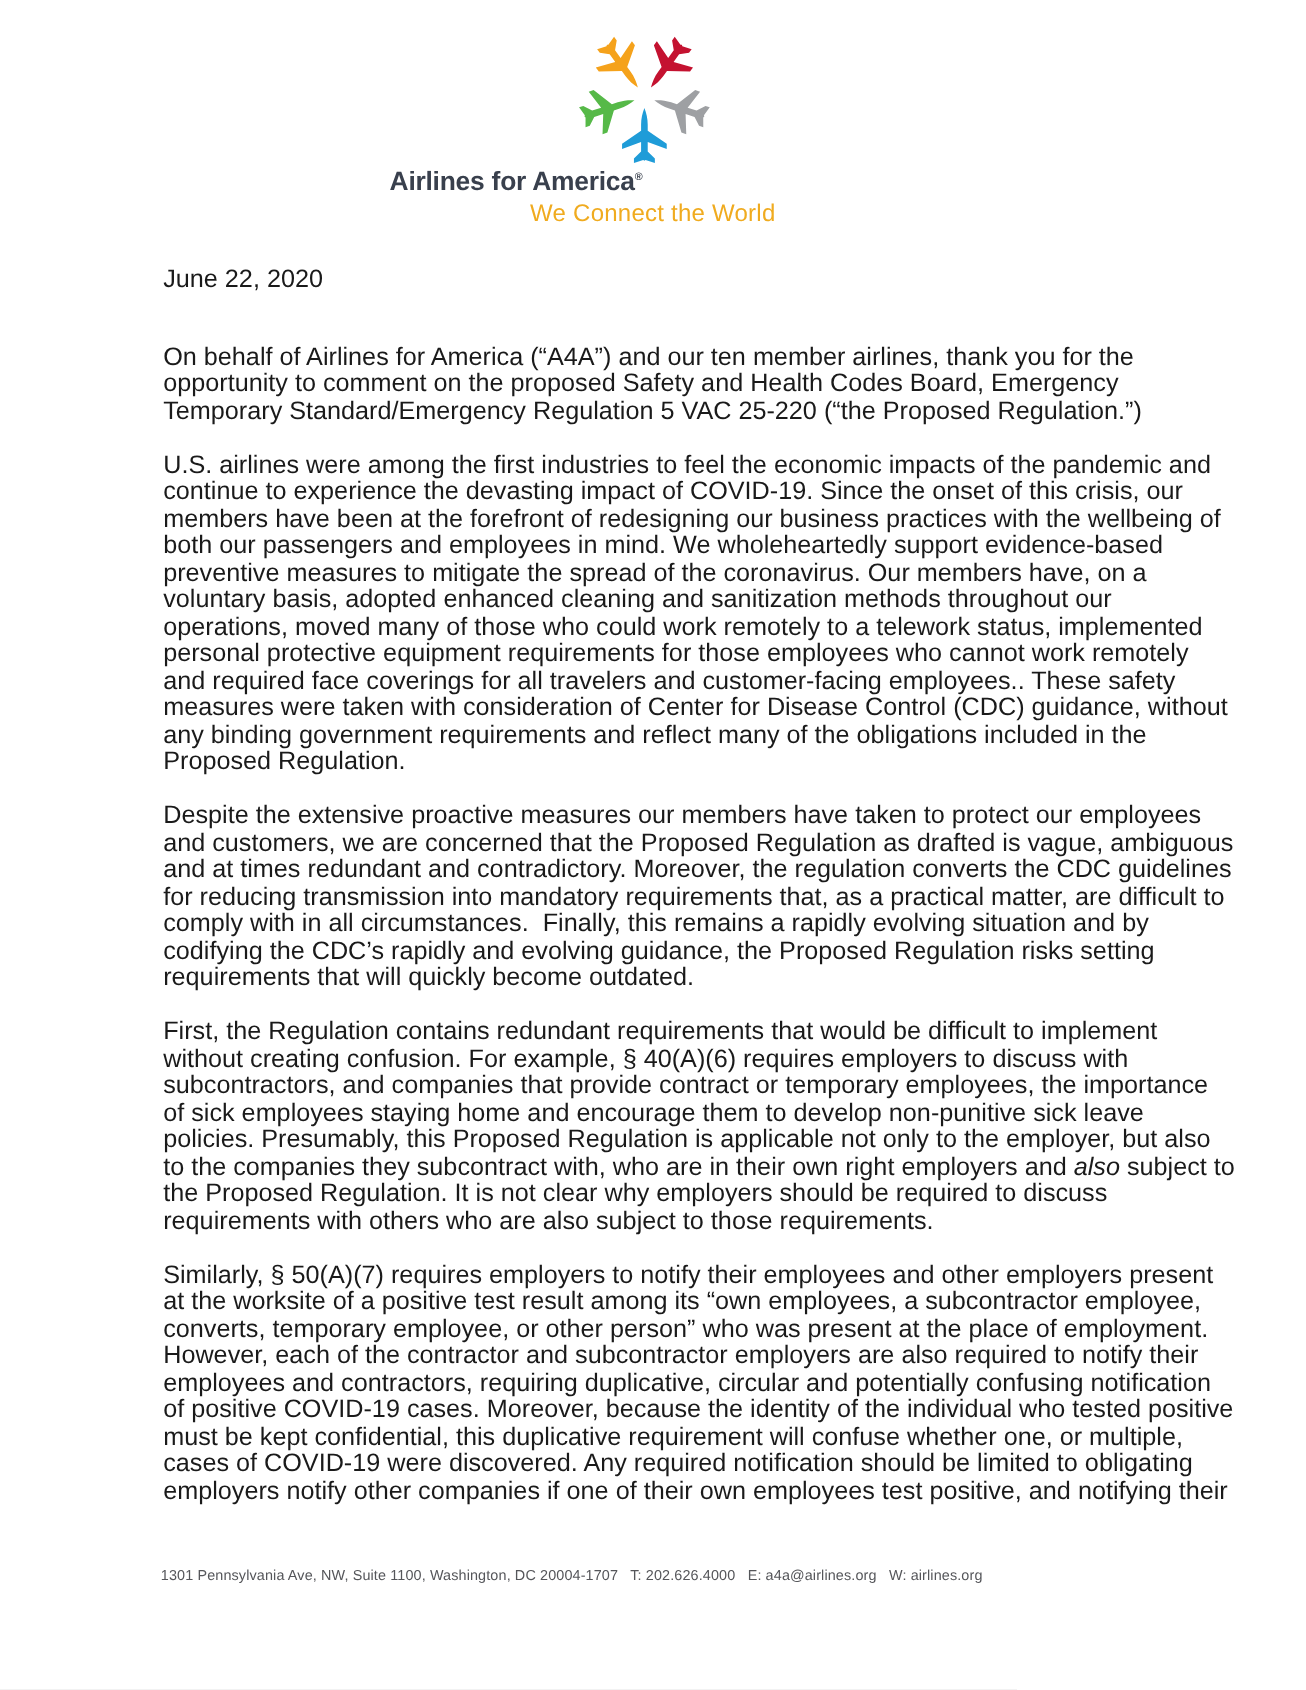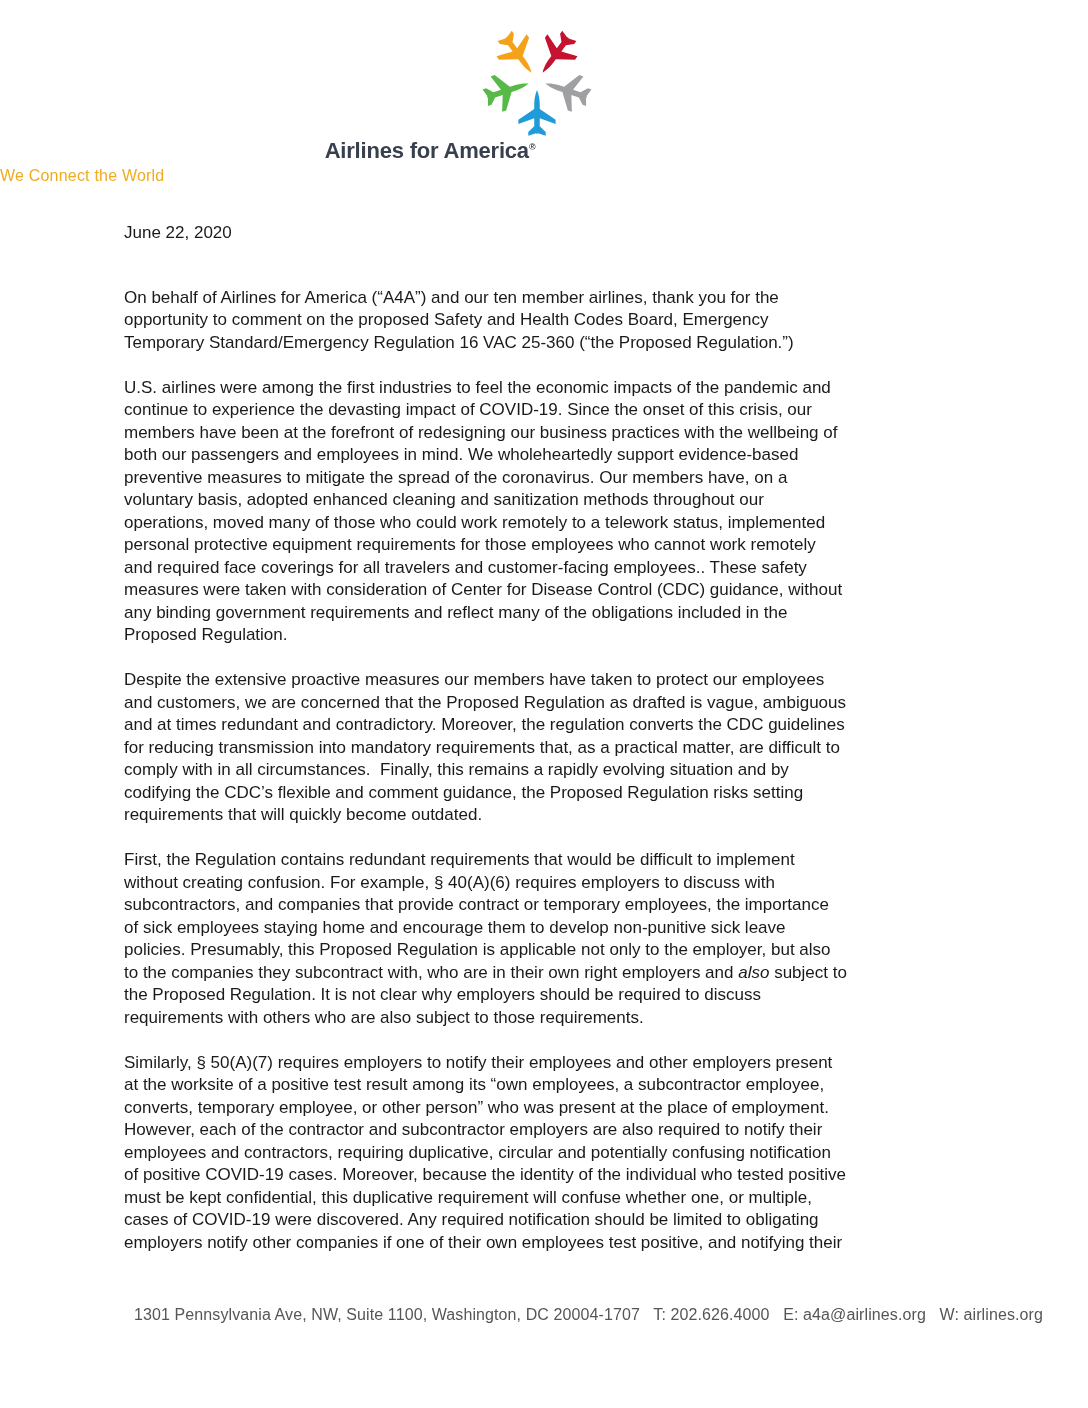--- a/index.html
+++ b/index.html
@@ -13,35 +13,35 @@
   }
   
   #logo-planes{position:absolute;left:457px;top:16px;width:160px;height:128px;}
   #brand-line{
     position:absolute;left:0;top:138px;width:860px;
     text-align:center;font-size:22px;font-weight:700;letter-spacing:-0.2px;
   }
   #brand-line sup{font-size:9px;font-weight:700;vertical-align:super;}
   #tagline{
     position:absolute;left:0;top:167px;width:1088px;
-    text-align:left;font-size:16px;font-weight:400;letter-spacing:0.2px;
+    text-align:center;font-size:20px;font-weight:400;letter-spacing:0.2px;
   }
   
   #letter{
-    position:absolute;left:124px;top:222px;width:900px;
-    font-size:17px;line-height:22.5px;color:#1a1a1a;
+    position:absolute;left:136px;top:222px;width:900px;
+    font-size:21px;line-height:22.5px;color:#1a1a1a;
   }
   #date-line{margin:0 0 42px 0;}
   .paragraph{white-space:pre-wrap;margin:0 0 22.5px 0;}
   .seg-b{font-weight:400;}
   .seg-i{font-style:italic;}
   
   #footer-line{
     position:absolute;left:134px;top:1306px;
-    font-size:16px;letter-spacing:0.1px;white-space:pre;
+    font-size:12px;letter-spacing:0.1px;white-space:pre;
   }
 </style>
 </head>
 <body>
 
 <div id="page">
 
   <svg id="logo-planes" viewBox="0 0 160 130" xmlns="http://www.w3.org/2000/svg">
     <defs>
       <path id="plane-shape" d="M0,-22 C1.6,-18 2.6,-13.5 2.6,-9 L2.6,-4.2 L17.5,6 L17.5,10 L2.6,4.6 L2.6,12 L8.2,17.5 L8.2,21 L0.9,18.6 L0,19.2 L-0.9,18.6 L-8.2,21 L-8.2,17.5 L-2.6,12 L-2.6,4.6 L-17.5,10 L-17.5,6 L-2.6,-4.2 L-2.6,-9 C-2.6,-13.5 -1.6,-18 0,-22 Z"></path>
@@ -55,39 +55,39 @@
 
   <div id="brand-line" style="color: rgb(57, 64, 77);"><span>Airlines for America</span><sup>®</sup></div>
 
   <div id="tagline" style="color: rgb(240, 171, 31);">We Connect the World</div>
 
   <div id="letter">
     <div id="date-line">June 22, 2020</div>
     <div id="paragraphs">
         <div class="paragraph"><span>On behalf of Airlines for America (“A4A”) and our ten member airlines, thank you for the
 opportunity to comment on the proposed Safety and Health Codes Board, Emergency
-Temporary Standard/Emergency Regulation 16 VAC 25-360 (“</span><span class="seg-b">the Proposed Regulation.</span><span>”)</span></div>
+Temporary Standard/Emergency Regulation 5 VAC 25-220 (“</span><span class="seg-b">the Proposed Regulation.</span><span>”)</span></div>
         <div class="paragraph"><span>U.S. airlines were among the first industries to feel the economic impacts of the pandemic and
 continue to experience the devasting impact of COVID-19. Since the onset of this crisis, our
 members have been at the forefront of redesigning our business practices with the wellbeing of
 both our passengers and employees in mind. We wholeheartedly support evidence-based
 preventive measures to mitigate the spread of the coronavirus. Our members have, on a
 voluntary basis, adopted enhanced cleaning and sanitization methods throughout our
 operations, moved many of those who could work remotely to a telework status, implemented
 personal protective equipment requirements for those employees who cannot work remotely
 and required face coverings for all travelers and customer-facing employees.. These safety
 measures were taken with consideration of Center for Disease Control (CDC) guidance, without
 any binding government requirements and reflect many of the obligations included in the
 Proposed Regulation.</span></div>
         <div class="paragraph"><span>Despite the extensive proactive measures our members have taken to protect our employees
 and customers, we are concerned that the Proposed Regulation as drafted is vague, ambiguous
 and at times redundant and contradictory. Moreover, the regulation converts the CDC guidelines
 for reducing transmission into mandatory requirements that, as a practical matter, are difficult to
 comply with in all circumstances.  Finally, this remains a rapidly evolving situation and by
-</span><span class="seg-b">codifying the CDC’s flexible and comment guidance, the Proposed Regulation risk</span><span>s setting
+</span><span class="seg-b">codifying the CDC’s rapidly and evolving guidance, the Proposed Regulation risk</span><span>s setting
 requirements that will quickly become outdated.</span></div>
         <div class="paragraph"><span>First, the Regulation contains redundant requirements that would be difficult to implement
 without creating confusion. For example, § 40(A)(6) requires employers to discuss with
 subcontractors, and companies that provide contract or temporary employees, the importance
 of sick employees staying home and encourage them to develop non-punitive sick leave
 policies. Presumably, this Proposed Regulation is applicable not only to the employer, but also
 to the companies they subcontract with, who are in their own right employers and </span><span class="seg-i">also</span><span> subject to
 the Proposed Regulation. It is not clear why employers should be required to discuss
 requirements with others who are also subject to those requirements.</span></div>
         <div class="paragraph"><span>Similarly, § 50(A)(7) requires employers to notify their employees and other employers present

